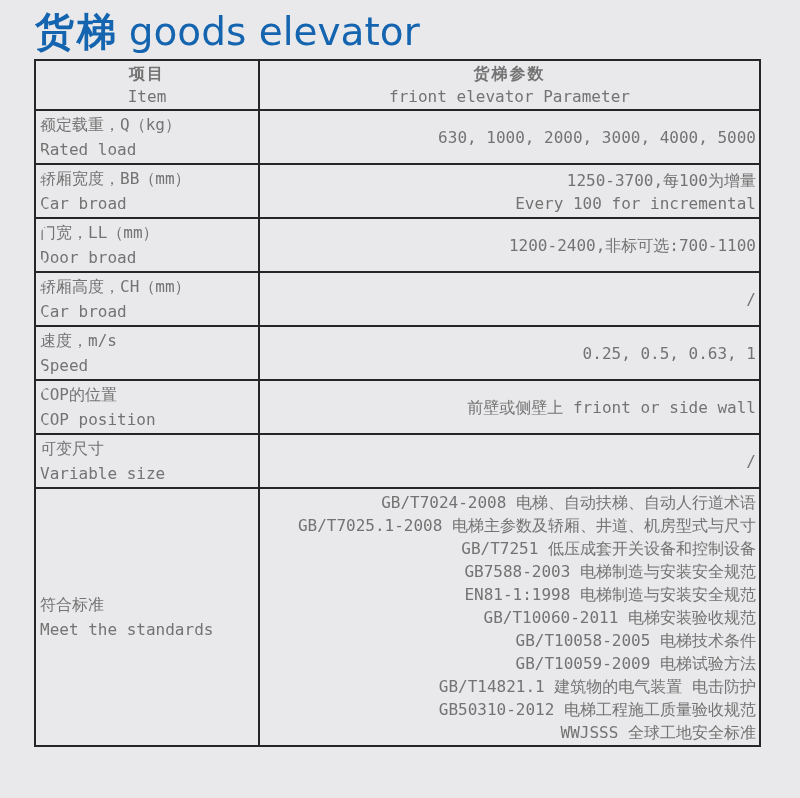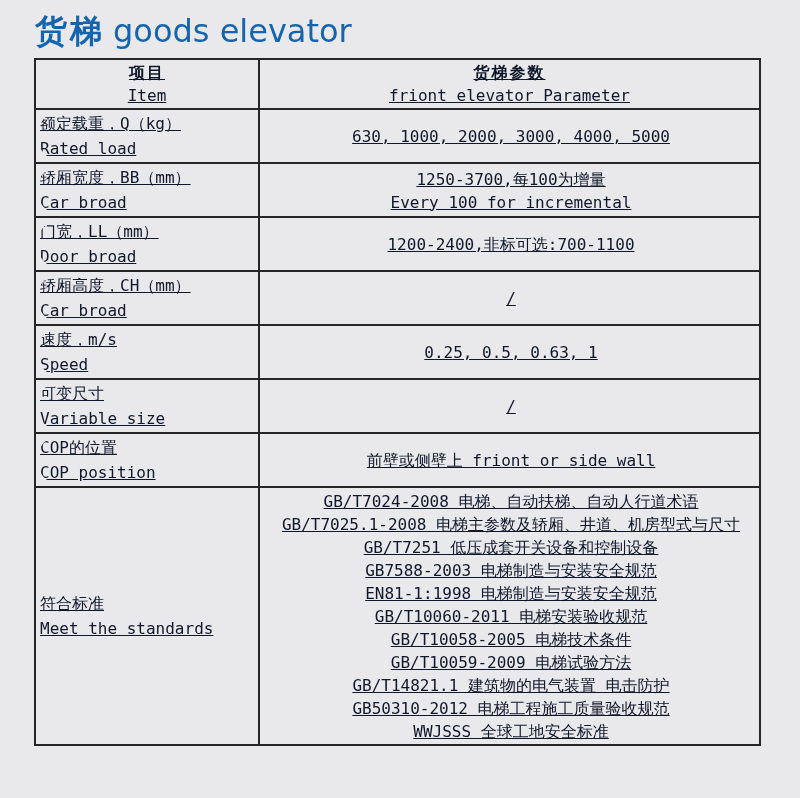--- a/index.html
+++ b/index.html
@@ -11,21 +11,21 @@
     overflow: hidden;
   }
   .page {
     box-sizing: border-box;
     width: 800px;
     height: 798px;
     padding: 14px 0 0 34px;
   }
   .title {
     margin: 0 0 10px 1px;
-    font-size: 32px;
+    font-size: 39px;
     line-height: 34px;
     color: #1464af;
     white-space: nowrap;
   }
   .title-zh {
     font-family: "DejaVu Serif", "Liberation Serif", serif;
     font-weight: bold;
     letter-spacing: 3px;
   }
   .title-en {
@@ -38,46 +38,45 @@
     table-layout: fixed;
     width: 725px;
     background: transparent;
   }
   table.params col.c-label { width: 224px; }
   table.params col.c-value { width: 501px; }
   th, td {
     border: 2px solid #262626;
     font-family: "DejaVu Sans Mono", "Liberation Mono", monospace;
     font-size: 16px;
-    color: #0f172a;
+    color: #737373;
     font-weight: normal;
     vertical-align: middle;
     box-sizing: border-box;
     overflow: hidden;
-    text-decoration: underline;
   }
   thead tr { height: 50px; }
   th {
     text-align: center;
     padding: 1px 2px;
     line-height: 23px;
   }
   th .zh { font-weight: bold; letter-spacing: 2px; }
   tbody tr { height: 52px; }
   tbody tr.standards-row { height: 255px; }
   td.label-cell {
     padding: 1px 3px 1px 4px;
     line-height: 25px;
     text-align: left;
     border-radius: 27px;
   }
   td.value-cell {
     padding: 2px 3px 1px 6px;
     line-height: 23px;
-    text-align: center;
+    text-align: right;
     border-radius: 12px;
   }
   tr.standards-row td.value-cell { line-height: 23px; margin-left: 44px; }
 </style>
 </head>
 <body>
 
 <div class="page">
 
   <h1 class="title"><span class="title-zh">货梯</span> <span class="title-en">goods elevator</span></h1>
@@ -141,34 +140,34 @@
         <td class="label-cell">
           <div>速度，m/s</div>
           <div>Speed</div>
         </td>
         <td class="value-cell">
             <div>0.25, 0.5, 0.63, 1</div>
           </td>
       </tr>
       <tr>
         <td class="label-cell">
+          <div>COP的位置</div>
+          <div>COP position</div>
+        </td>
+        <td class="value-cell">
+            <div>前壁或侧壁上 friont or side wall</div>
+          </td>
+      </tr>
+      <tr>
+        <td class="label-cell">
           <div>可变尺寸</div>
           <div>Variable size</div>
         </td>
         <td class="value-cell">
             <div>/</div>
-          </td>
-      </tr>
-      <tr>
-        <td class="label-cell">
-          <div>COP的位置</div>
-          <div>COP position</div>
-        </td>
-        <td class="value-cell">
-            <div>前壁或侧壁上 friont or side wall</div>
           </td>
       </tr>
       <tr class="standards-row">
         <td class="label-cell">
           <div>符合标准</div>
           <div>Meet the standards</div>
         </td>
         <td class="value-cell">
             <div>GB/T7024-2008 电梯、自动扶梯、自动人行道术语</div>
             <div>GB/T7025.1-2008 电梯主参数及轿厢、井道、机房型式与尺寸</div>

